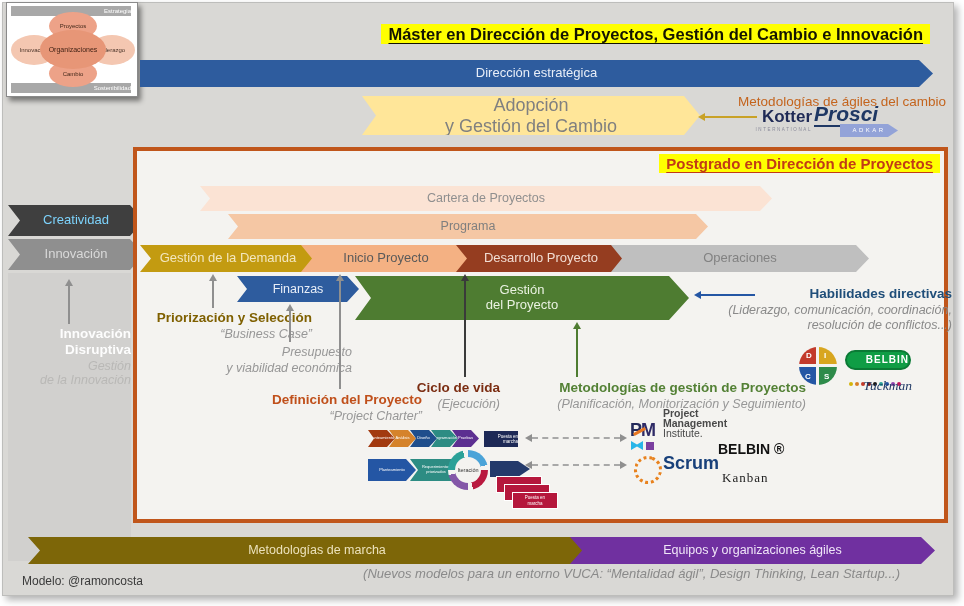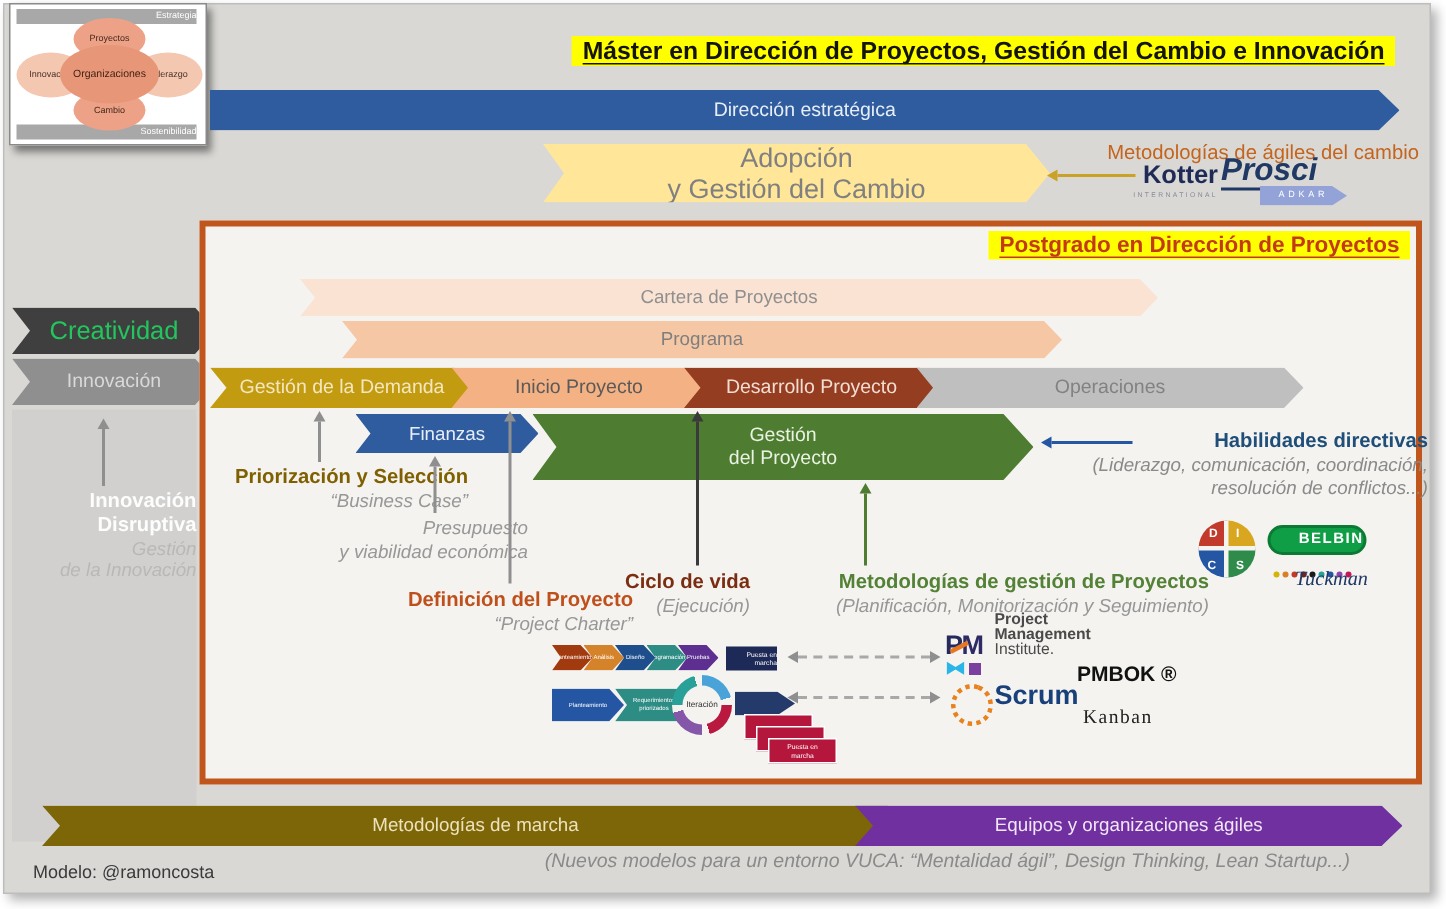--- a/index.html
+++ b/index.html
@@ -58,21 +58,21 @@
   <div class="hline" style="left:705px;top:116px;width:52px;background:#c9a227;"></div>
   <div class="txt" style="left:752px;top:107px;width:60px;">
     <div class="b" style="color:#1f2a56;font-size:17px;">Kotter</div>
     <div style="color:#8a8a9a;font-size:4.5px;letter-spacing:1.6px;">INTERNATIONAL</div>
   </div>
   <div class="abs" style="left:814px;top:102px;">
     <span class="b it" style="color:#1f3864;font-size:21px;border-bottom:2px solid #1f3864;padding-right:4px;">Prosci</span>
   </div>
   <div class="chev" style="left:840px;top:124px;width:58px;height:13px;background:#93a3d8;color:#fff;font-size:6px;letter-spacing:2.5px;--hd:10px;--nt:0px;">ADKAR</div>
 
-  <div class="chev" style="left:8px;top:205px;width:136px;height:31px;background:#3f3f3f;color:#22c55e;font-size:17px;--hd:14px;--nt:12px;">Creatividad</div>
+  <div class="chev" style="left:8px;top:205px;width:136px;height:31px;background:#3f3f3f;color:#7dd3fc;font-size:13px;--hd:14px;--nt:12px;">Creatividad</div>
   <div class="chev" style="left:8px;top:239px;width:136px;height:31px;background:#8f8f8f;color:#d9d9d9;font-size:13px;--hd:14px;--nt:12px;">Innovación</div>
   <div class="abs" style="left:8px;top:273px;width:123px;height:288px;background:#d1d0ce;">
     <div class="tri-up" style="left:57px;top:6px;"></div>
     <div class="vline" style="left:60px;top:13px;height:38px;"></div>
     <div class="txt b" style="left:0;top:53px;width:123px;color:#fdfdfd;font-size:13.5px;">
       <div>Innovación</div>
       <div>Disruptiva</div>
     </div>
     <div class="txt it" style="left:0;top:86px;width:123px;color:#b9b8b6;font-size:12.5px;">
       <div>Gestión</div>
@@ -177,21 +177,21 @@
     <span class="abs" style="left:11px;top:-2px;font-size:18px;font-weight:800;color:#2e2a66;">M</span>
     <div class="abs" style="left:3px;top:8px;width:13px;height:3px;background:#e87722;transform:rotate(-28deg);"></div>
     <div class="abs" style="left:1px;top:19px;width:12px;height:9px;background:#29b5e8;clip-path:polygon(0 0,50% 40%,100% 0,100% 100%,50% 60%,0 100%);"></div>
     <div class="abs" style="left:16px;top:20px;width:8px;height:8px;background:#7b3fa0;"></div>
   </div>
   <div class="abs" style="left:663px;top:408px;color:#4a4a4a;font-size:10.5px;font-weight:700;line-height:10px;">
     <div>Project</div>
     <div>Management</div>
     <div style="font-weight:400;">Institute.</div>
   </div>
-  <div class="abs b" style="left:718px;top:441px;color:#111;font-size:14px;">PMBOK ®</div>
+  <div class="abs b" style="left:718px;top:441px;color:#111;font-size:14px;">BELBIN ®</div>
   <div class="abs" style="left:634px;top:456px;width:22px;height:22px;border:3px dotted #e8821e;border-radius:50%;transform:rotate(20deg);"></div>
   <div class="abs" style="left:663px;top:453px;color:#18407a;font-size:18px;font-weight:800;">Scrum</div>
   <div class="abs" style="left:722px;top:470px;color:#222;font-size:13px;letter-spacing:1px;font-family:'Liberation Serif',serif;">Kanban</div>
 
   <div class="chev" style="left:28px;top:537px;width:578px;height:27px;background:#7d6608;color:#ece2bc;font-size:12.5px;--hd:14px;--nt:12px;">Metodologías de marcha</div>
   <div class="chev" style="left:570px;top:537px;width:365px;height:27px;background:#7030a0;color:#f0e6f8;font-size:12.5px;--hd:14px;--nt:12px;">Equipos y organizaciones ágiles</div>
   <div class="txt it" style="left:180px;top:567px;width:720px;color:#8a8a8a;font-size:13px;">(Nuevos modelos para un entorno VUCA: “Mentalidad ágil”, Design Thinking, Lean Startup...)</div>
   <div class="abs" style="left:22px;top:574px;color:#3a3a3a;font-size:12px;">Modelo: @ramoncosta</div>
 </div>
 

